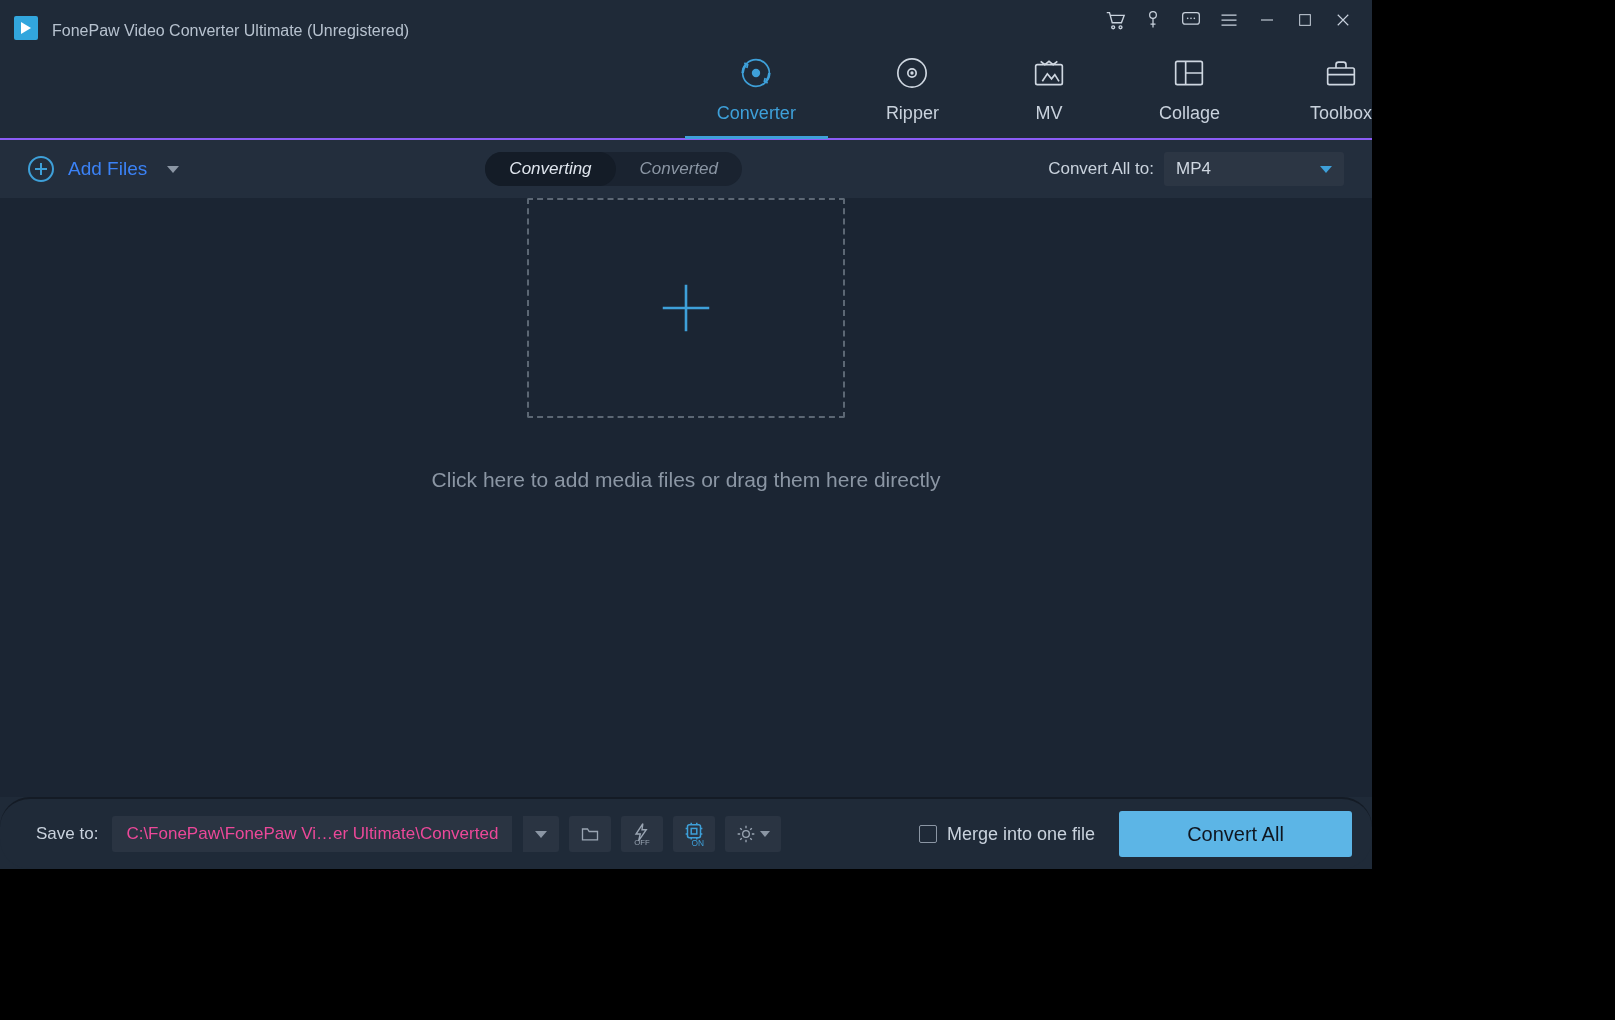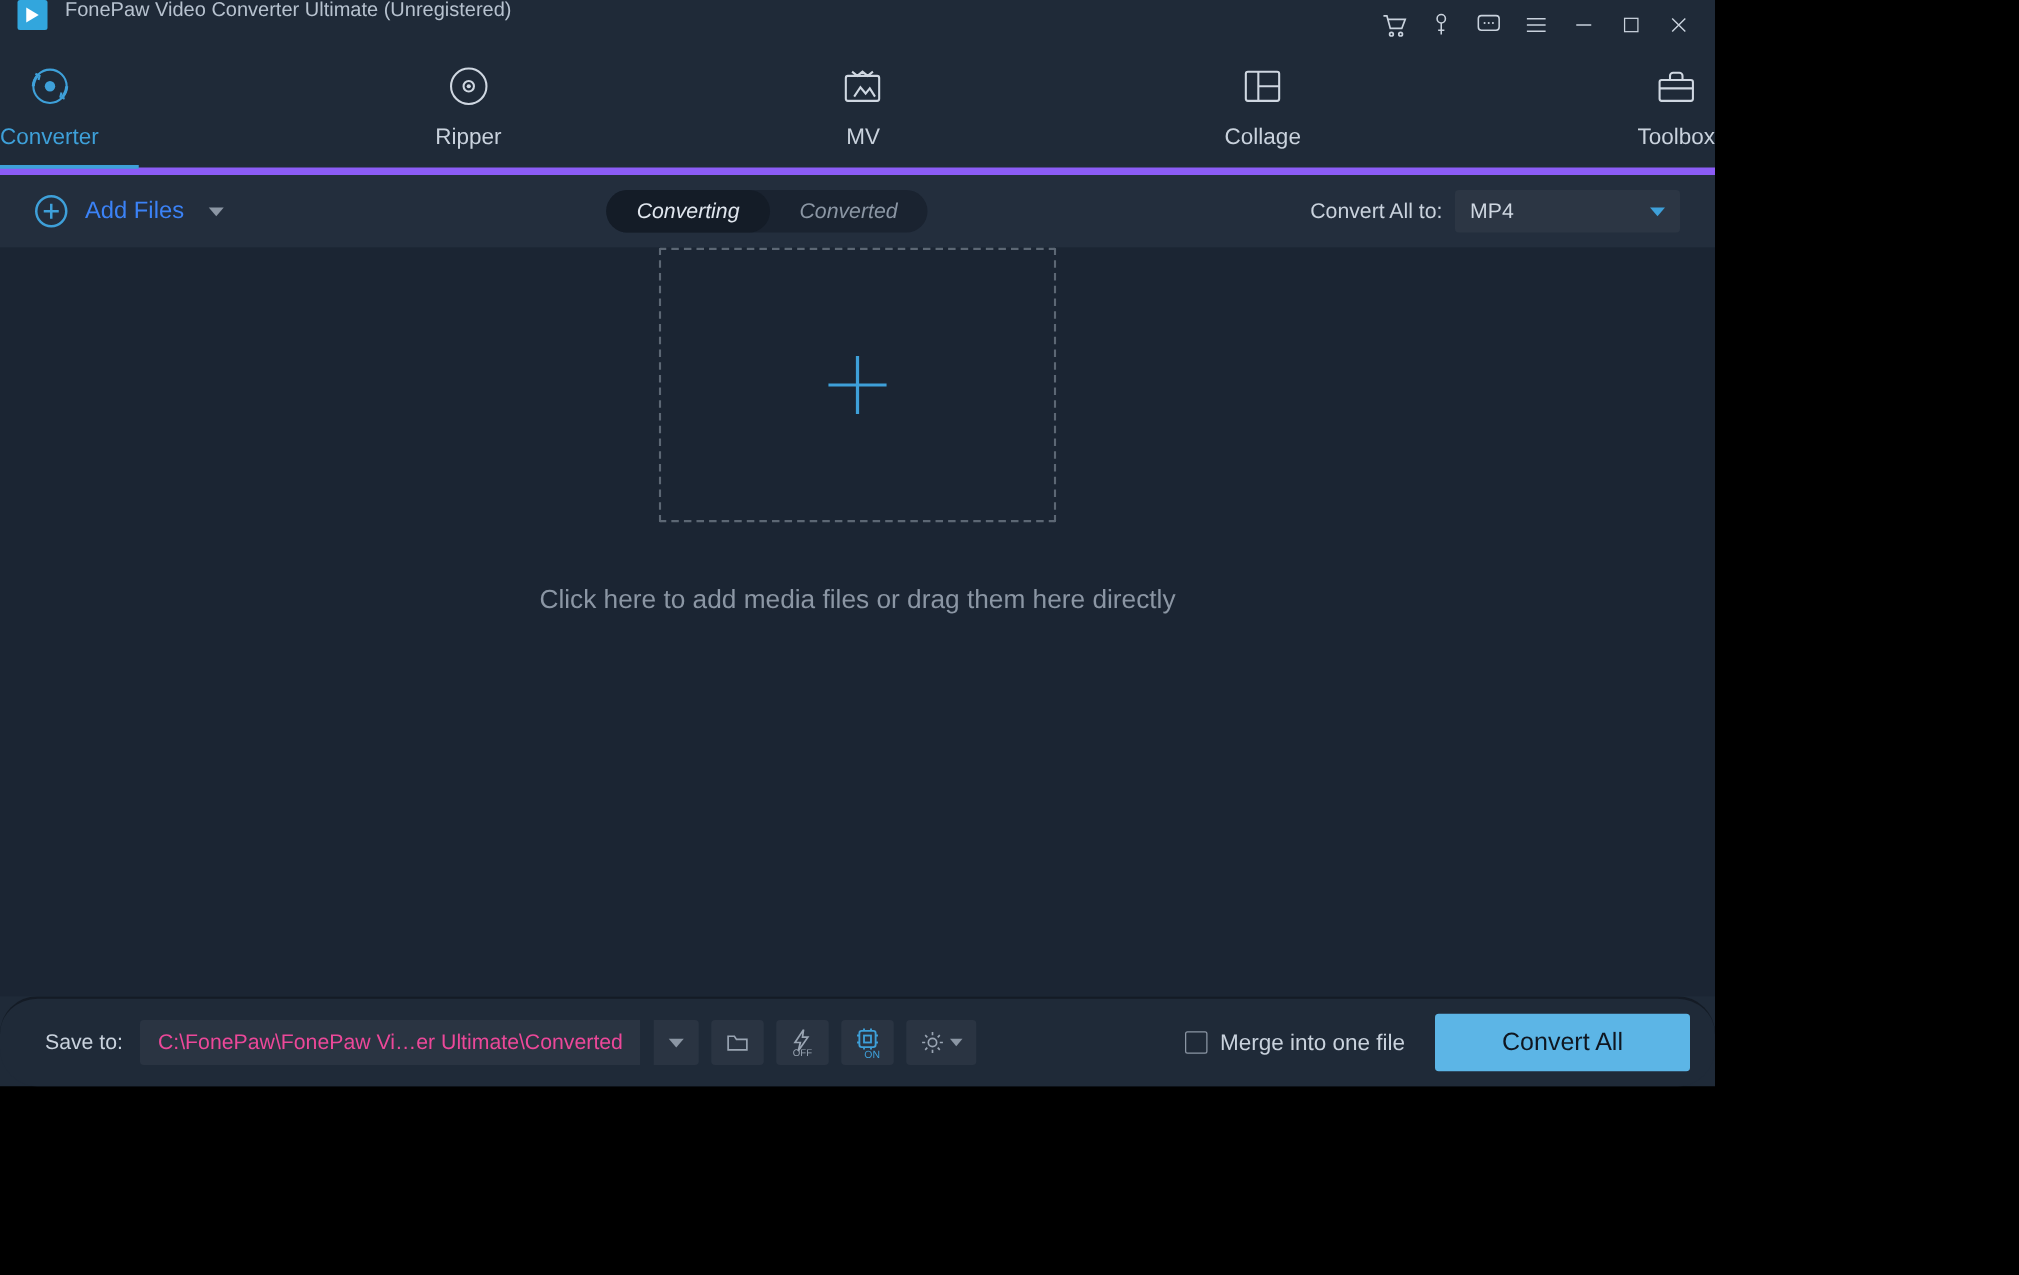--- a/index.html
+++ b/index.html
@@ -1,27 +1,27 @@
 <!DOCTYPE html>
 <html><head>
 <meta charset="utf-8">
 <style>
   * { margin:0; padding:0; box-sizing:border-box; font-family:"Segoe UI", Arial, sans-serif; }
   html,body { width:1615px; height:1020px; background:#000; overflow:hidden; }
   .app { width:1372px; height:869px; background:#1f2a38; color:#c9d2dd; display:flex; flex-direction:column; }
   
-  .titlebar { height:40px; display:flex; align-items:flex-start; padding:0 10px 0 14px; }
+  .titlebar { height:40px; display:flex; align-items:flex-end; padding:0 10px 0 14px; }
   .logo { width:24px; height:24px; background:#32a6dd; border-radius:2px; position:relative; margin-right:14px; }
   .logo::after { content:""; position:absolute; left:7px; top:6px; border-left:10px solid #fff; border-top:6px solid transparent; border-bottom:6px solid transparent; }
   .title { font-size:16px; color:#b7c2cf; flex:0 0 auto; }
   .tb-spacer { flex:1; }
   .tb-btn { width:38px; height:40px; display:flex; align-items:center; justify-content:center; cursor:pointer; }
   .tb-btn svg { stroke:#c9d2dd; stroke-width:1.5; fill:none; }
   
-  .modules { height:100px; display:flex; align-items:flex-end; justify-content:space-between; gap:90px; border-bottom:6px solid #8b5cf6; }
+  .modules { height:100px; display:flex; align-items:flex-end; justify-content:flex-end; gap:90px; border-bottom:2px solid #8b5cf6; }
   .mod { display:flex; flex-direction:column; align-items:center; padding-bottom:14px; cursor:pointer; color:#c9d2dd; position:relative; }
   .mod.active { color:#3ea0d9; }
   .mod.active::after { content:""; position:absolute; bottom:-1px; left:-32px; right:-32px; height:3px; background:#3ea0d9; }
   .mod .icon { height:40px; display:flex; align-items:center; justify-content:center; margin-bottom:10px; }
   .mod .label { font-size:18px; }
   .mod svg { stroke:#cfd7e1; fill:none; stroke-width:2; }
   .mod.active svg { stroke:#3ea0d9; }
   
   .subbar { height:58px; background:#232e3d; display:flex; align-items:center; padding:0 28px; }
   .addfiles { display:flex; align-items:center; gap:14px; cursor:pointer; color:#3ea0d9; font-size:19px; }
@@ -52,21 +52,21 @@
   .saveto-drop { background:#2a3442; height:36px; width:36px; border-radius:0 3px 3px 0; display:flex; align-items:center; justify-content:center; cursor:pointer; margin-left:1px; }
   .saveto-drop .tri { width:0;height:0;border-left:6px solid transparent;border-right:6px solid transparent;border-top:7px solid #8b96a4; }
   .smbtn { background:#2a3442; height:36px; width:42px; border-radius:3px; display:flex; align-items:center; justify-content:center; cursor:pointer; }
   .smbtn svg { stroke:#9aa5b3; fill:none; stroke-width:1.6; }
   .smbtn.gpu svg { stroke:#3ea0d9; }
   .smbtn.gear { width:56px; gap:4px; }
   .smbtn.gear .tri { width:0;height:0;border-left:5px solid transparent;border-right:5px solid transparent;border-top:6px solid #8b96a4; }
   .bottom .spacer { flex:1; }
   .merge { display:flex; align-items:center; gap:10px; font-size:18px; color:#c9d2dd; cursor:pointer; margin-right:14px; }
   .merge .box { width:18px; height:18px; border:1.5px solid #8b96a4; border-radius:2px; }
-  .convertall { width:204px; height:46px; background:#5cb5e6; color:#0f1620; font-size:20px; display:flex; align-items:center; justify-content:center; border-radius:3px; cursor:pointer; }
+  .convertall { width:233px; height:46px; background:#5cb5e6; color:#0f1620; font-size:20px; display:flex; align-items:center; justify-content:center; border-radius:3px; cursor:pointer; }
   .sub { font-size:9px; fill:#9aa5b3; stroke:none !important; }
   .sub.on { fill:#3ea0d9; }
 </style>
 </head>
 <body>
 
 <div class="app">
 
   <div class="titlebar">
     <div class="logo"></div>

